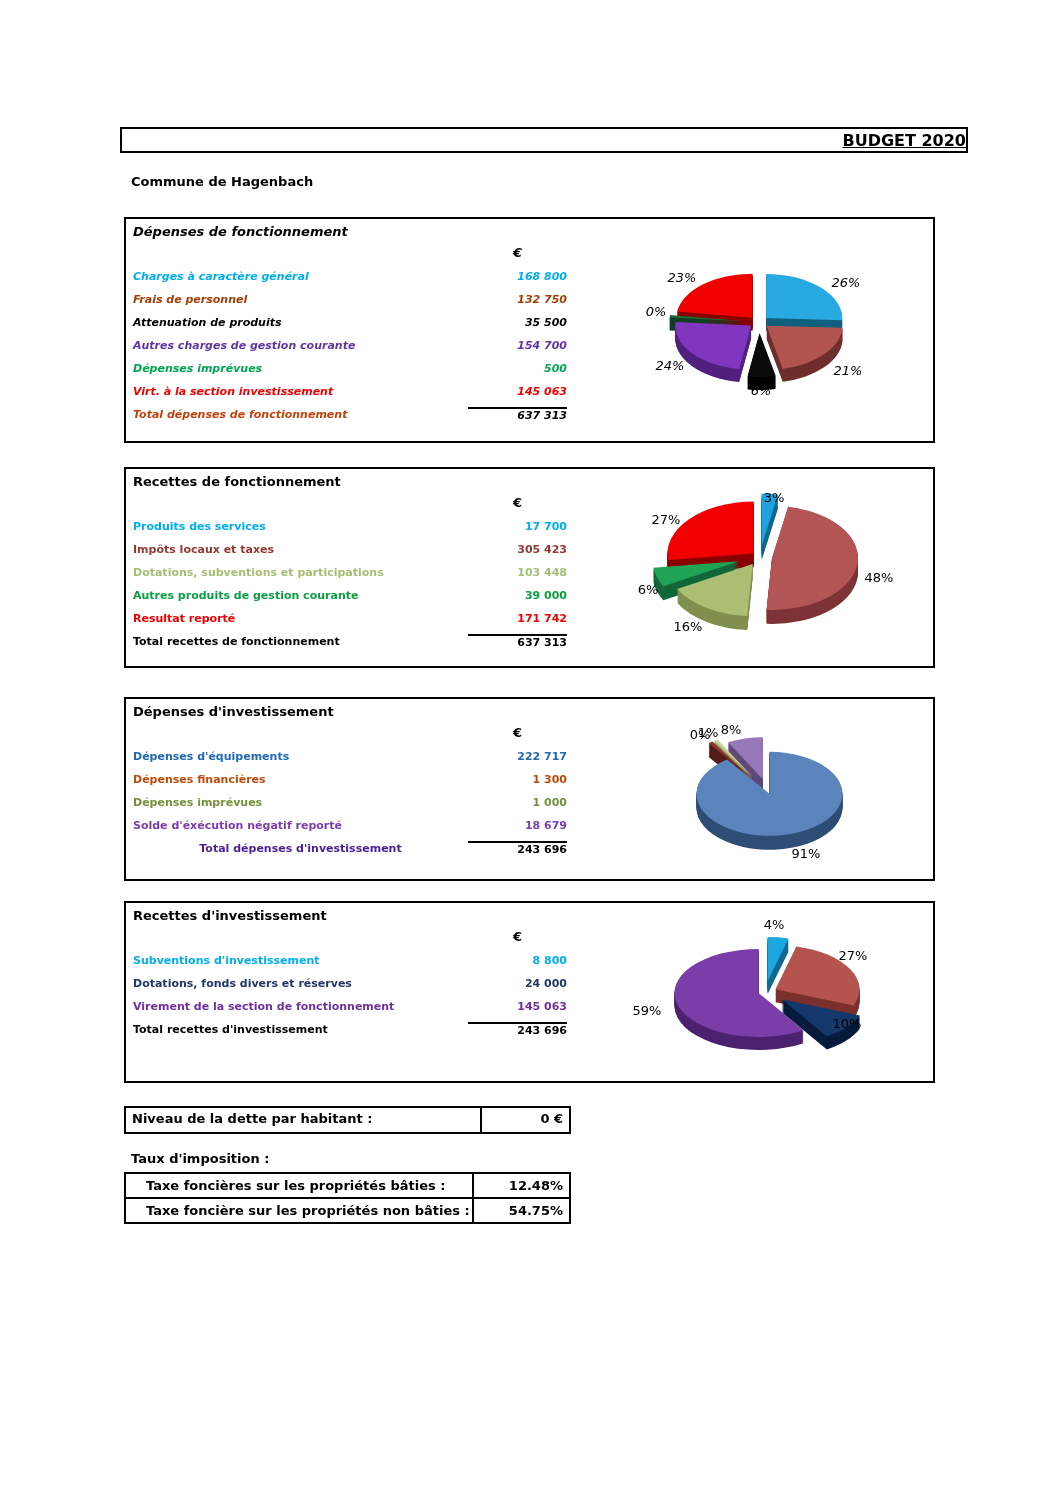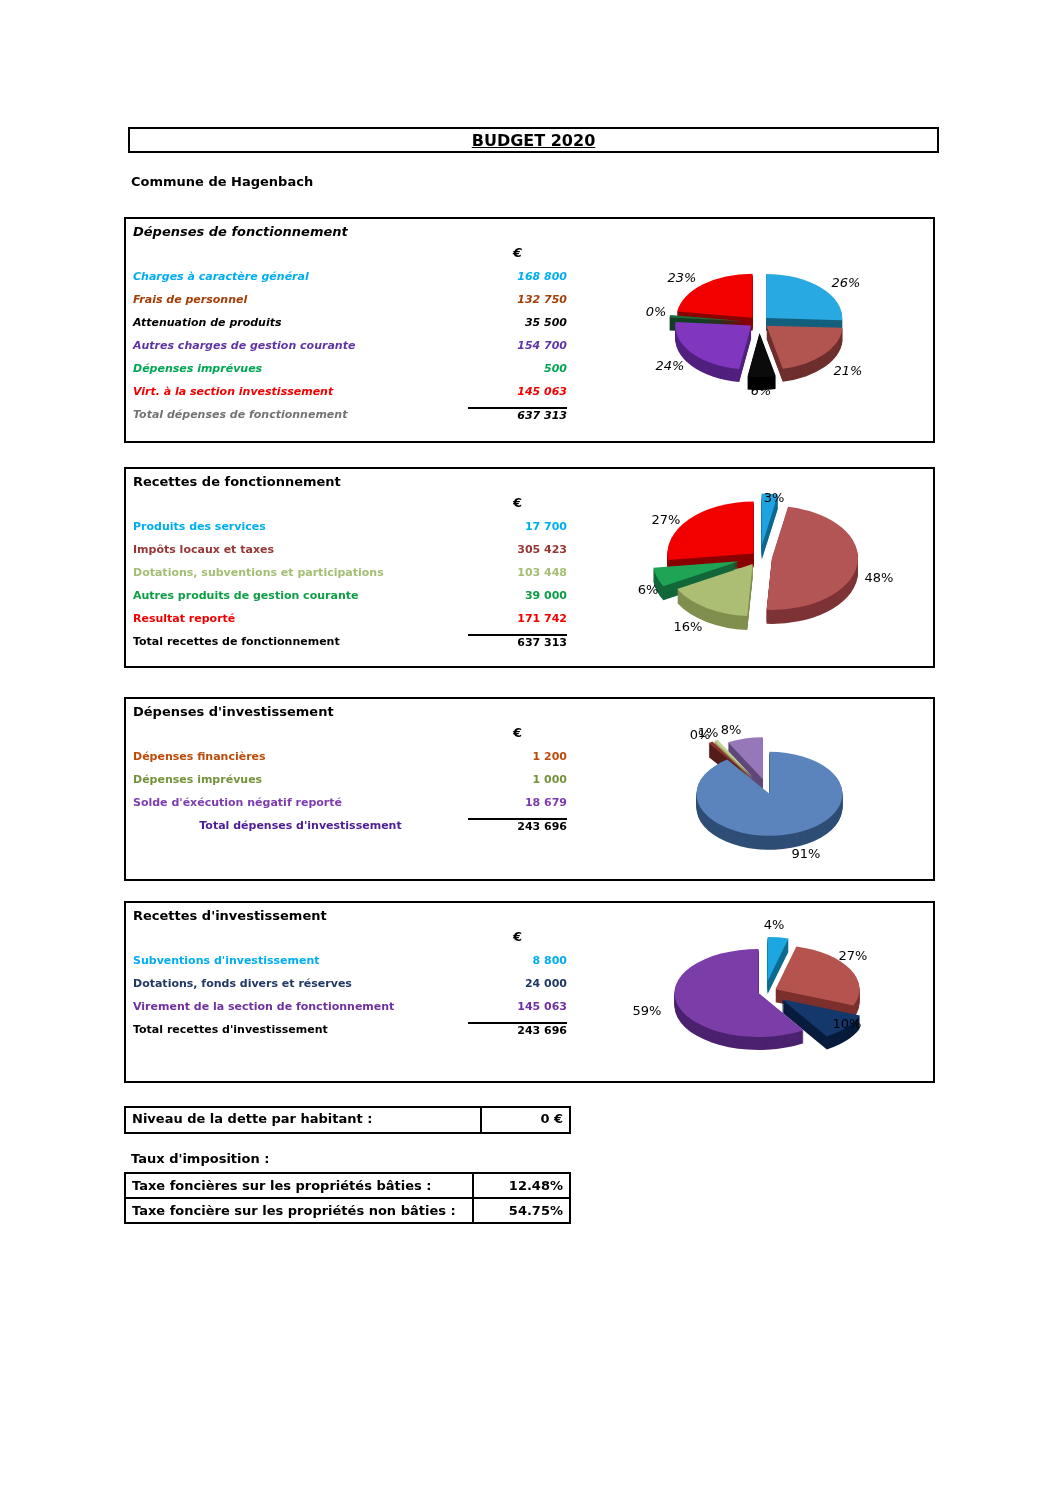--- a/index.html
+++ b/index.html
@@ -1,19 +1,19 @@
 <!DOCTYPE html>
 <html><head>
 <meta charset="utf-8">
 <style>
   html,body{margin:0;padding:0;background:#ffffff;}
   .page{position:relative;width:1058px;height:1497px;background:#fff;
         font-family:"DejaVu Sans","Liberation Sans",sans-serif;color:#000;}
-  .title-box{position:absolute;left:128px;top:127px;width:807px;height:22px;
-        border:2px solid #000;text-align:center;font-weight:bold;font-size:16px;line-height:23px;}
+  .title-box{position:absolute;left:120px;top:127px;width:807px;height:22px;
+        border:2px solid #000;text-align:right;font-weight:bold;font-size:16px;line-height:23px;padding-left:37px;}
   .title-box span{text-decoration:underline;}
   .commune{position:absolute;left:131px;top:174px;font-weight:bold;font-size:13px;}
   .box{position:absolute;left:124px;width:807px;border:2px solid #000;overflow:hidden;background:#fff;}
   .box1{top:217px;height:222px;font-style:italic;} .box2{top:467px;height:197px;}
   .box3{top:697px;height:180px;} .box4{top:901px;height:178px;}
   .box-title{position:absolute;left:7px;top:5px;font-weight:bold;font-size:13px;}
   .euro{position:absolute;left:342px;top:26px;width:99px;text-align:center;font-weight:bold;font-size:13px;}
   .rows{position:absolute;left:7px;top:46px;width:434px;}
   .row{display:flex;height:23px;align-items:center;font-weight:bold;font-size:11px;}
   .row .lbl{width:335px;white-space:nowrap;}
@@ -24,21 +24,21 @@
   text.pie-label{font-size:13px;fill:#000;}
   .dette{position:absolute;left:124px;top:1106px;width:443px;height:24px;border:2px solid #000;
         display:flex;font-weight:bold;font-size:13px;align-items:stretch;}
   .dette .lbl{width:348px;border-right:2px solid #000;padding:3px 0 0 6px;}
   .dette .val{flex:1;text-align:right;padding:3px 6px 0 0;}
   .taux-title{position:absolute;left:131px;top:1151px;font-weight:bold;font-size:13px;}
   .taux{position:absolute;left:124px;top:1172px;width:443px;border:2px solid #000;
         font-weight:bold;font-size:13px;}
   .trow{display:flex;height:23px;align-items:center;}
   .trow + .trow{border-top:2px solid #000;}
-  .trow .lbl{width:348px;border-right:2px solid #000;height:100%;display:flex;align-items:center;padding-left:6px;box-sizing:border-box;}
+  .trow .lbl{width:348px;border-right:2px solid #000;height:100%;display:flex;align-items:center;padding-left:20px;box-sizing:border-box;}
   .trow .val{flex:1;text-align:right;padding-right:6px;}
 </style>
 </head>
 <body>
 
 <div class="page">
 
   <div class="title-box">
     <span>BUDGET 2020</span>
   </div>
@@ -67,21 +67,21 @@
         </div>
         <div class="row">
           <span class="lbl" style="color: rgb(0, 166, 81);">Dépenses imprévues</span>
           <span class="val" style="color: rgb(0, 166, 81);">500</span>
         </div>
         <div class="row">
           <span class="lbl" style="color: rgb(242, 0, 0);">Virt. à la section investissement</span>
           <span class="val" style="color: rgb(242, 0, 0);">145 063</span>
         </div>
         <div class="row total">
-          <span class="lbl" style="color: #737373;">Total dépenses de fonctionnement</span>
+          <span class="lbl" style="color: #c2410c;">Total dépenses de fonctionnement</span>
           <span class="val" style="color: rgb(0, 0, 0);">637 313</span>
         </div>
       </div>
     <svg class="pie pie1" viewBox="0 0 340 190">
         <path d="M 154.15 79.05 L 154.15 35.05 A 76 44 0 0 1 230.06 81.18 Z" fill="#135F7E"></path>
         <path d="M 154.54 86.69 L 230.45 88.82 A 76 44 0 0 1 170.75 129.68 Z" fill="#6E2F2D"></path>
         <path d="M 147.53 94.00 L 163.73 136.98 A 76 44 0 0 1 135.51 137.44 Z" fill="#000000"></path>
         <path d="M 139.22 86.53 L 127.21 129.97 A 76 44 0 0 1 63.48 82.90 Z" fill="#51207F"></path>
         <path d="M 133.40 82.13 L 57.66 78.50 A 76 44 0 0 1 58.13 76.05 Z" fill="#123F24"></path>
         <path d="M 140.51 78.69 L 65.24 72.61 A 76 44 0 0 1 140.51 34.69 Z" fill="#890000"></path>
@@ -283,22 +283,26 @@
         <text x="36" y="109" text-anchor="middle" class="pie-label">6%</text>
         <text x="54" y="39" text-anchor="middle" class="pie-label">27%</text>
       </svg>
   </section>
 
   <section class="box box3">
     <div class="box-title">Dépenses d'investissement</div>
     <div class="euro">€</div>
     <div class="rows">
         <div class="row">
+          <span class="lbl" style="color: rgb(34, 104, 178);">Dépenses d'équipements</span>
+          <span class="val" style="color: rgb(34, 104, 178);">222 717</span>
+        </div>
+        <div class="row">
           <span class="lbl" style="color: rgb(188, 75, 11);">Dépenses financières</span>
-          <span class="val" style="color: rgb(188, 75, 11);">1 200</span>
+          <span class="val" style="color: rgb(188, 75, 11);">1 300</span>
         </div>
         <div class="row">
           <span class="lbl" style="color: rgb(118, 146, 60);">Dépenses imprévues</span>
           <span class="val" style="color: rgb(118, 146, 60);">1 000</span>
         </div>
         <div class="row">
           <span class="lbl" style="color: rgb(124, 60, 175);">Solde d'éxécution négatif reporté</span>
           <span class="val" style="color: rgb(124, 60, 175);">18 679</span>
         </div>
         <div class="row total">

